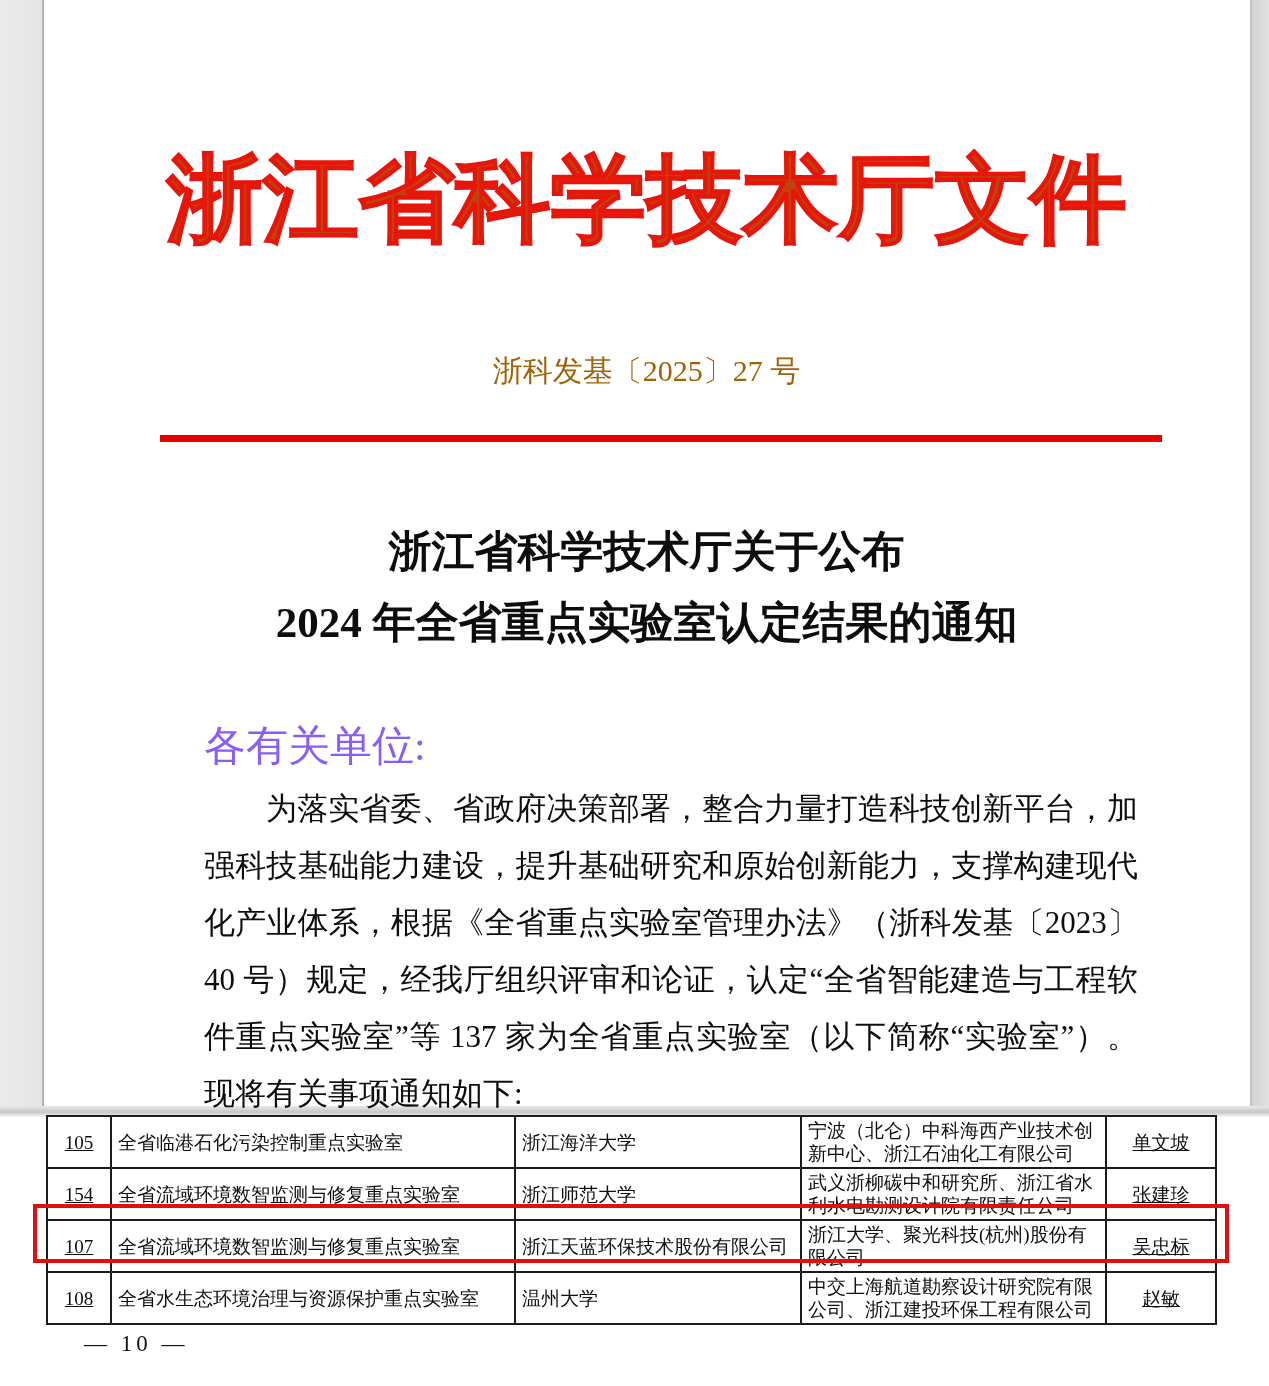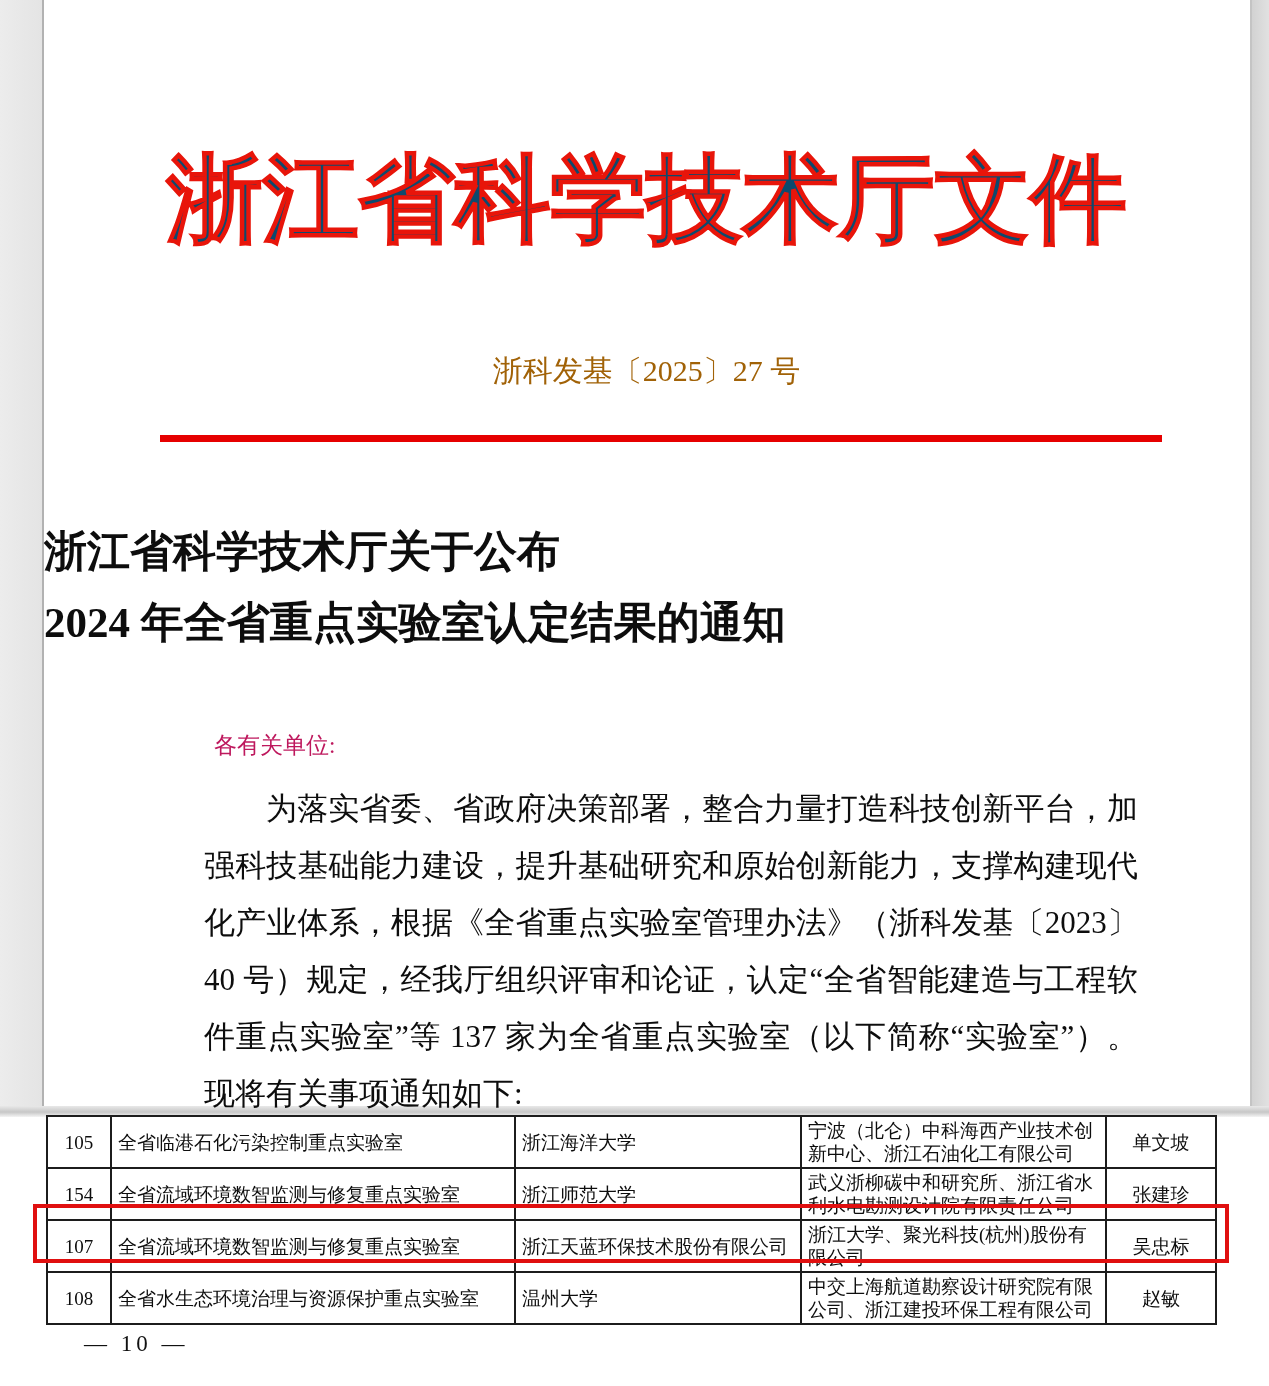--- a/index.html
+++ b/index.html
@@ -27,62 +27,63 @@
   }
   
   .page-seam {
     position: absolute; left: 0; top: 1106px; width: 1269px; height: 11px;
     background: linear-gradient(to bottom, #e8e8e8 0%, #c7c7c7 55%, #f4f4f4 100%);
   }
   .agency-title {
     position: absolute; left: 44px; top: 142px; width: 1205px;
     text-align: center;
     font-size: 96px; line-height: 116px; font-weight: bold;
-    color: #0c4a6e;
+    color: #c2410c;
     -webkit-text-stroke: 1.5px #e8150a;
     letter-spacing: 0px;
     white-space: nowrap;
   }
   .doc-number {
     position: absolute; left: 44px; top: 350px; width: 1205px;
     text-align: center;
     font-size: 30px; line-height: 42px; color: #a16207;
   }
   .red-rule {
     position: absolute; left: 160px; top: 435px; width: 1002px; height: 7px;
     background: #e60000;
   }
   .notice-title {
     position: absolute; left: 44px; top: 516px; width: 1205px;
+    text-align: center;
     font-size: 43px; line-height: 71px; font-weight: bold; color: #0d0d0d;
   }
   .salutation {
     position: absolute; left: 204px; top: 726px;
-    font-size: 23px; line-height: 40px; color: #be185d; margin-left: 10px;
+    font-size: 42px; line-height: 40px; color: #8b5cf6;
   }
   .body-paragraph {
     position: absolute; left: 204px; top: 780px; width: 934px;
     font-size: 31px; line-height: 57px; color: #0d0d0d;
     text-align: justify;
     text-indent: 2em;
   }
   table.lab-table {
     position: absolute; left: 46px; top: 1115px;
     border-collapse: collapse;
     table-layout: fixed;
     width: 1169px;
     font-size: 19px; line-height: 23px; color: #0d0d0d;
   }
   table.lab-table td {
     border: 2px solid #1c1c1c;
     padding: 2px 6px;
     vertical-align: middle;
     overflow: hidden;
   }
-  td.cell-no, td.cell-director { text-align: center; padding: 2px 2px; }
+  td.cell-no, td.cell-director { text-align: center; padding: 2px 2px; text-decoration: underline; }
   td.cell-lab { padding-left: 13px; }
   td.cell-host { padding-left: 8px; margin-top: 18px; }
   td.cell-partner { padding-left: 6px; padding-right: 2px; }
   .highlight-box {
     position: absolute; left: 33px; top: 1204px;
     width: 1188px; height: 51px;
     border: 4px solid #e00f0f;
     z-index: 5;
     pointer-events: none;
   }

